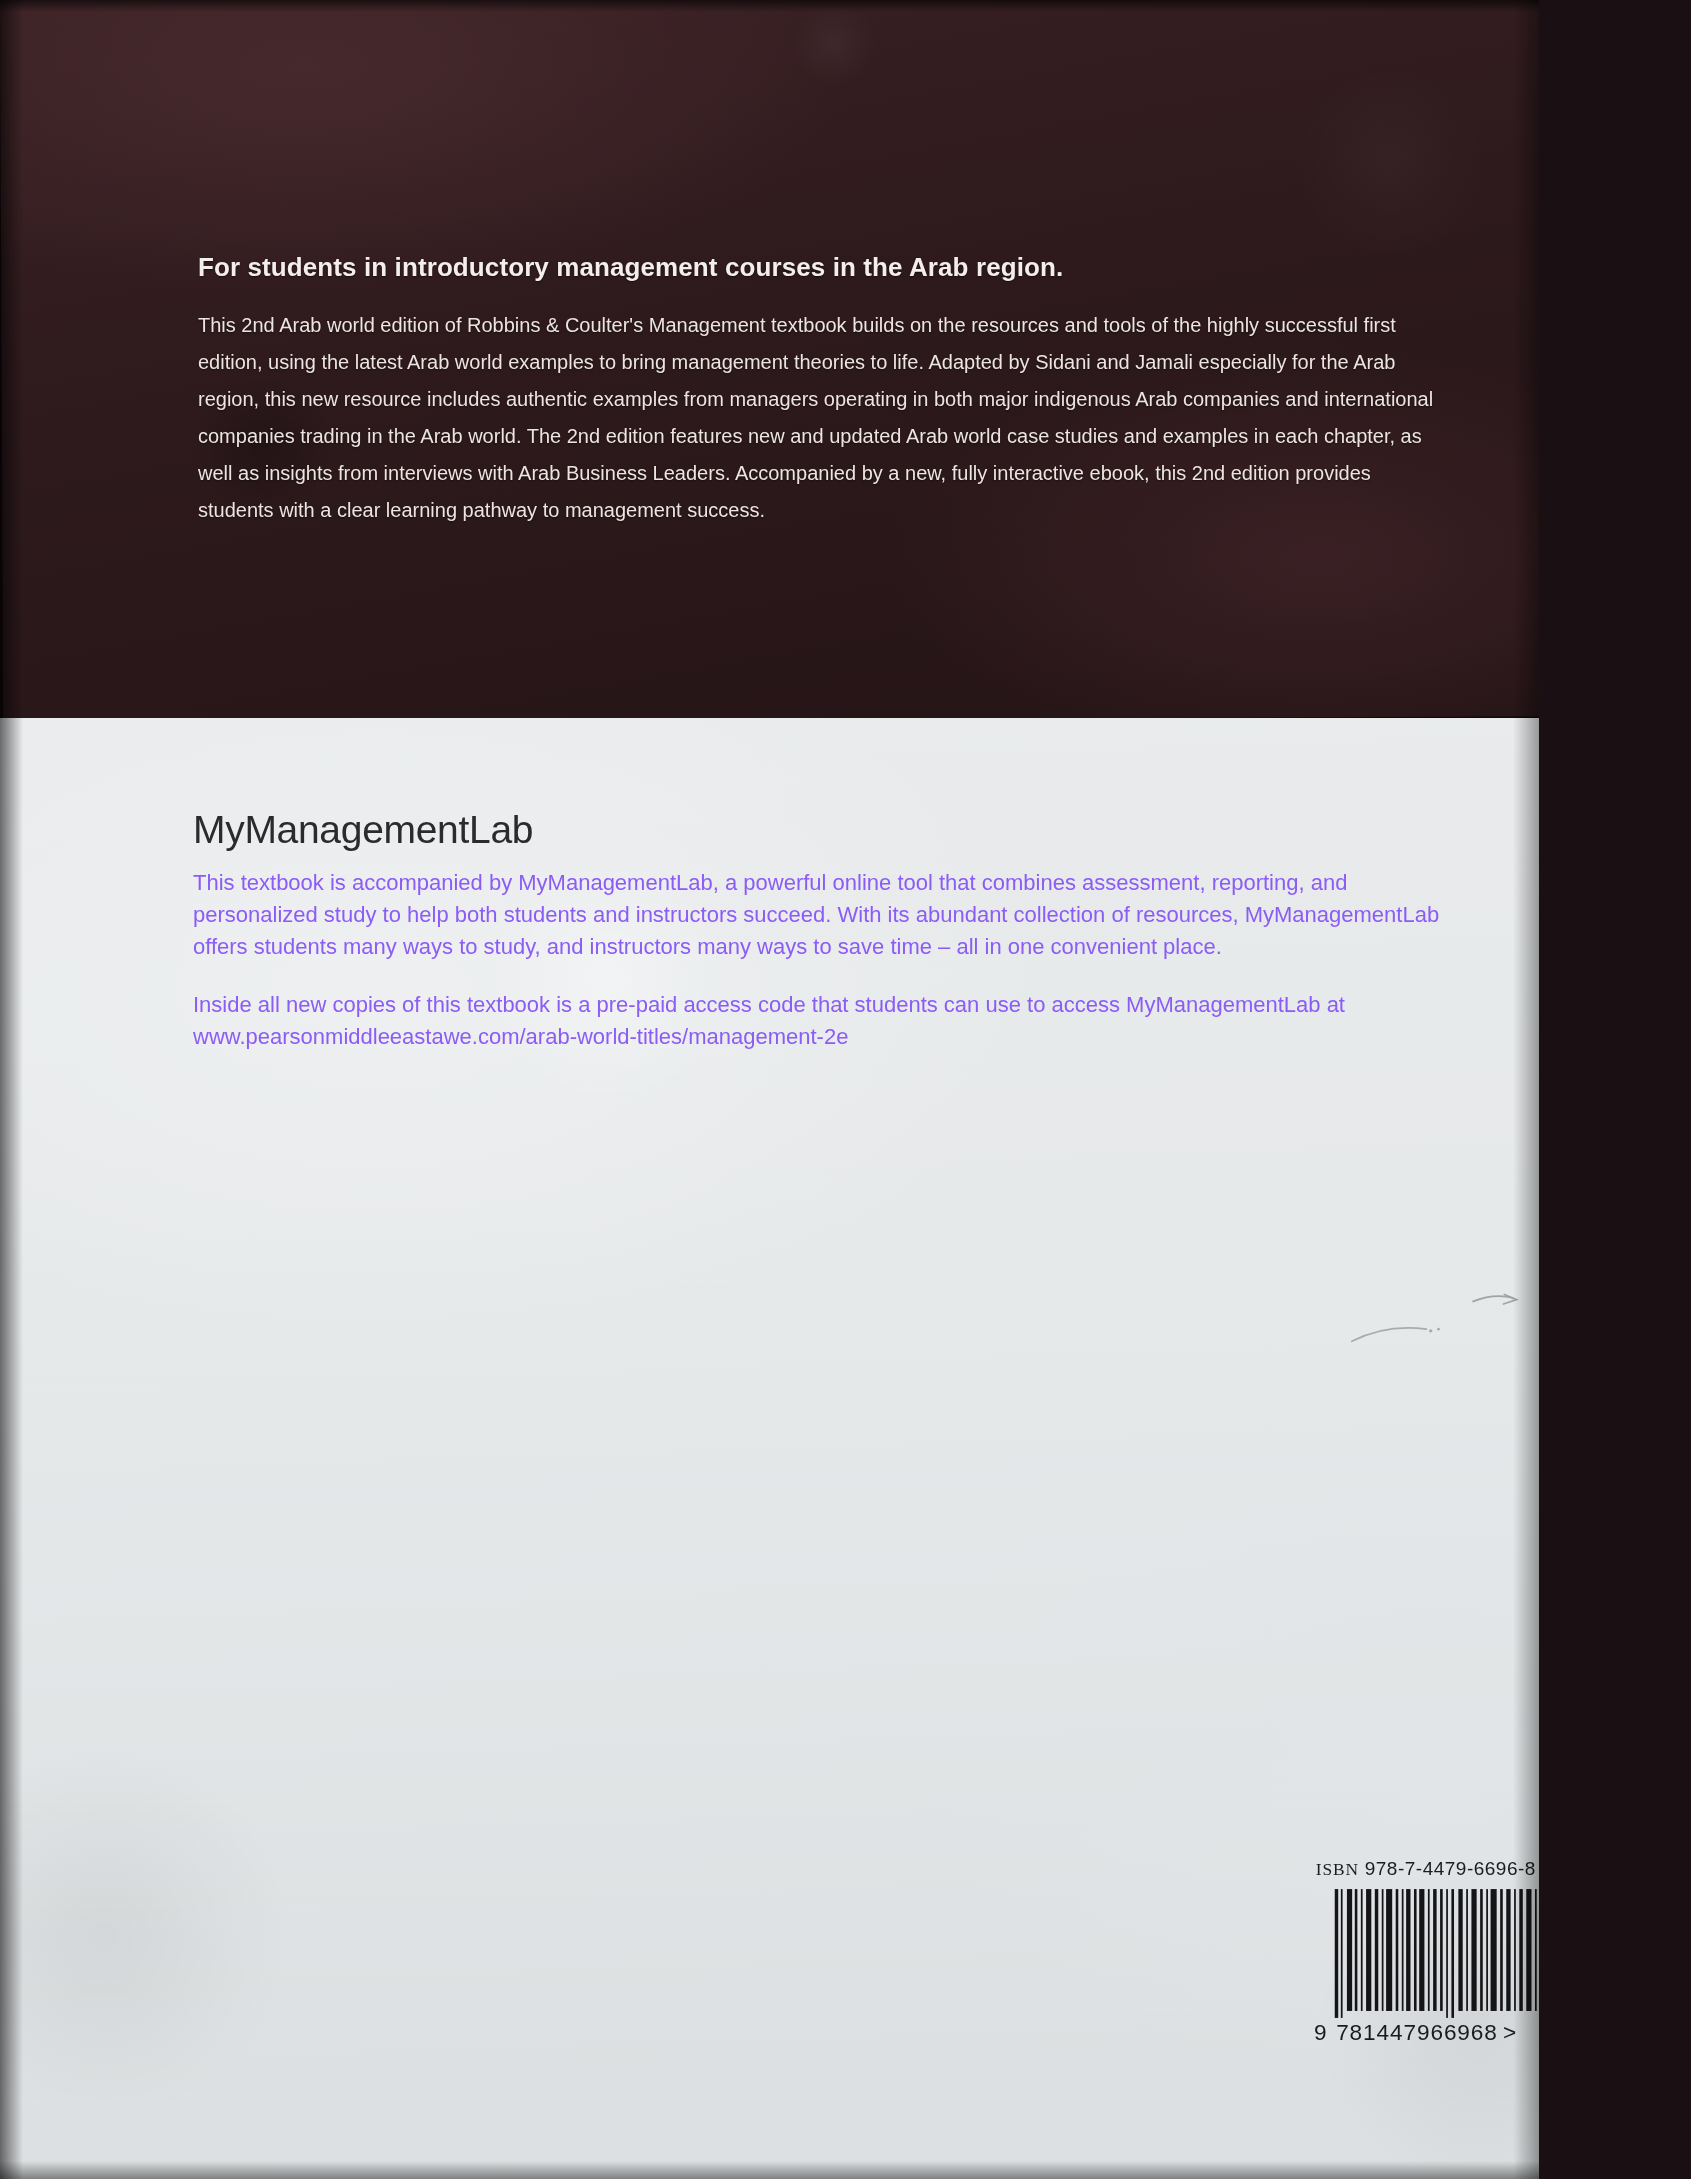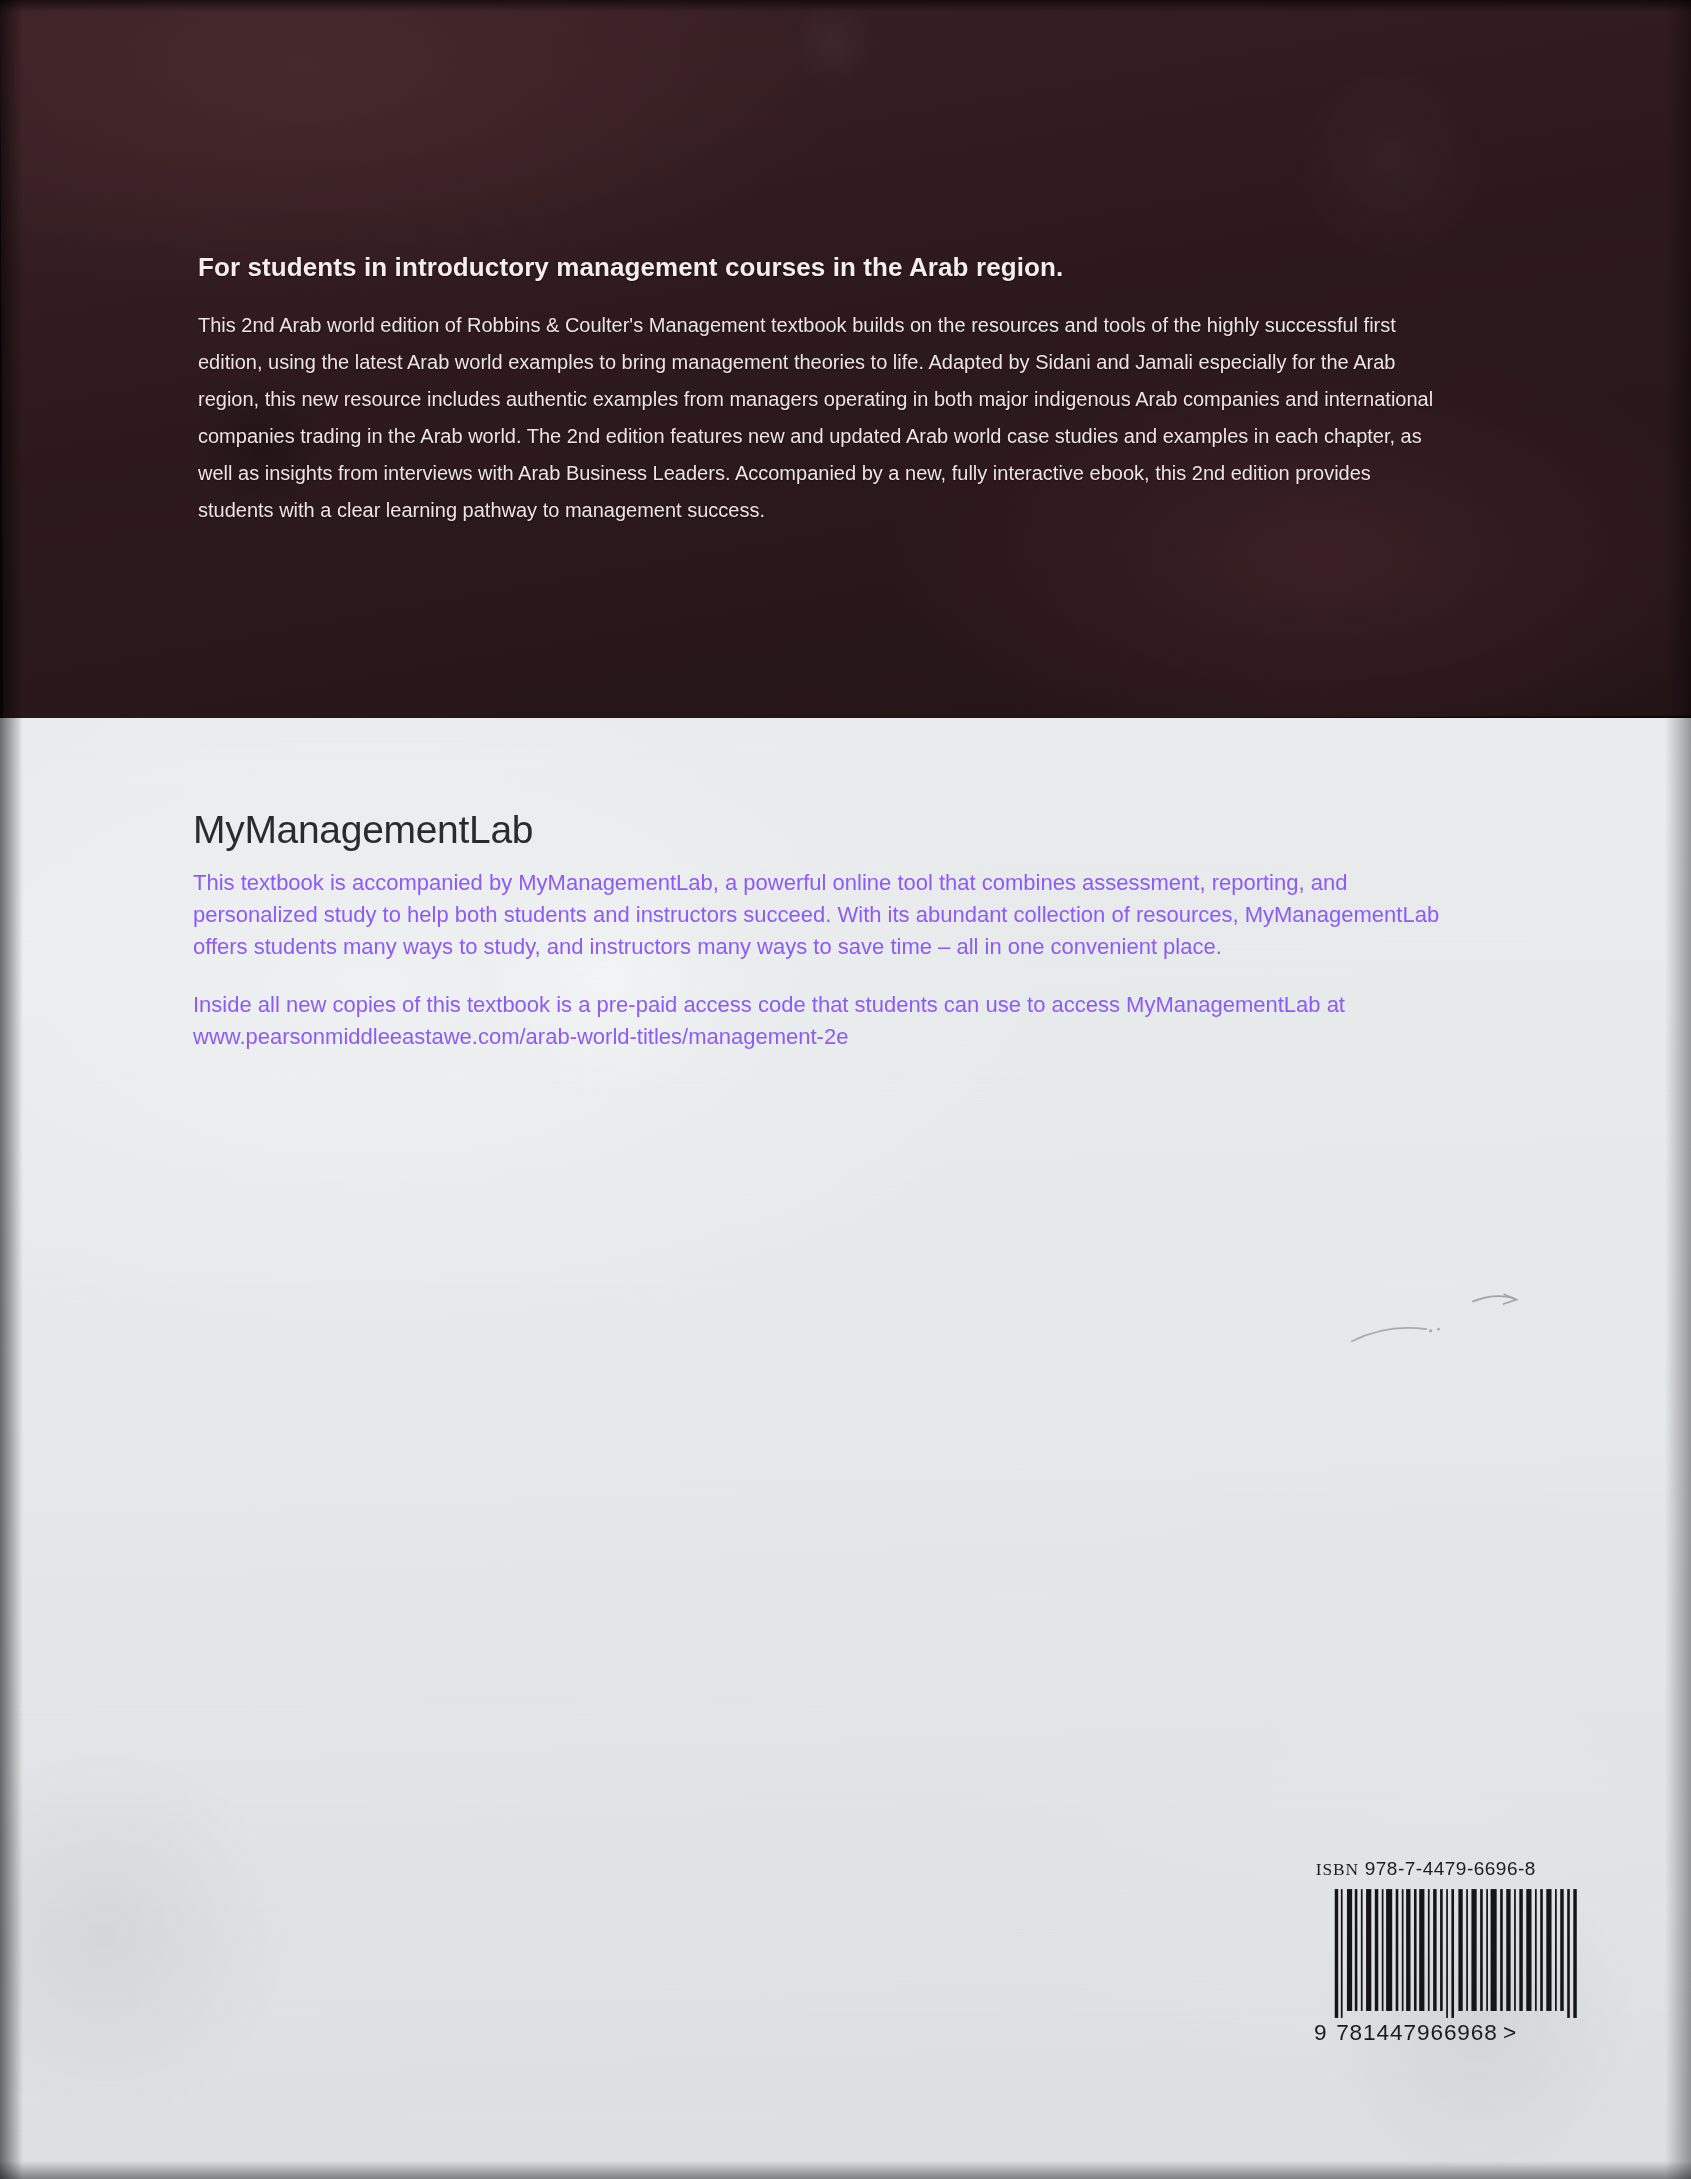--- a/index.html
+++ b/index.html
@@ -12,21 +12,21 @@
     height: 2180px;
     overflow: hidden;
     font-family: "Liberation Sans", sans-serif;
     position: relative;
   }
 
   
   .cover {
     position: absolute;
     left: 0; top: 0;
-    width: 1691px;
+    width: 1539px;
     height: 2180px;
     background: #12090b;
     overflow: hidden;
   }
 
   
   .top-panel {
     position: absolute;
     left: 0;
     top: -5.2px;

